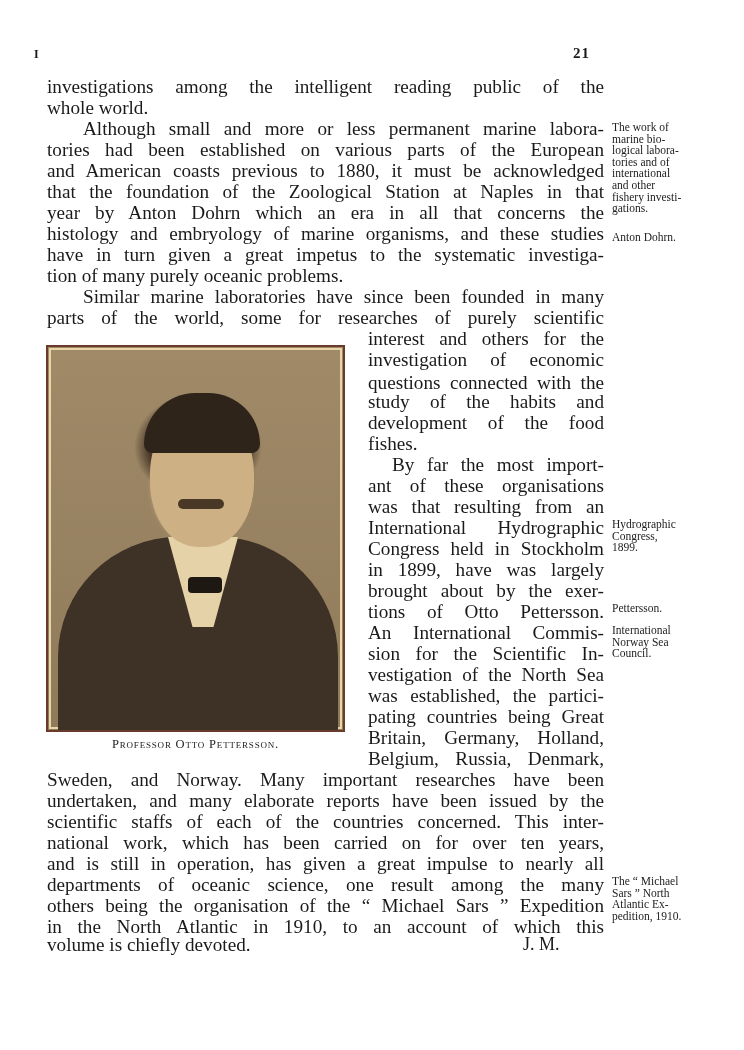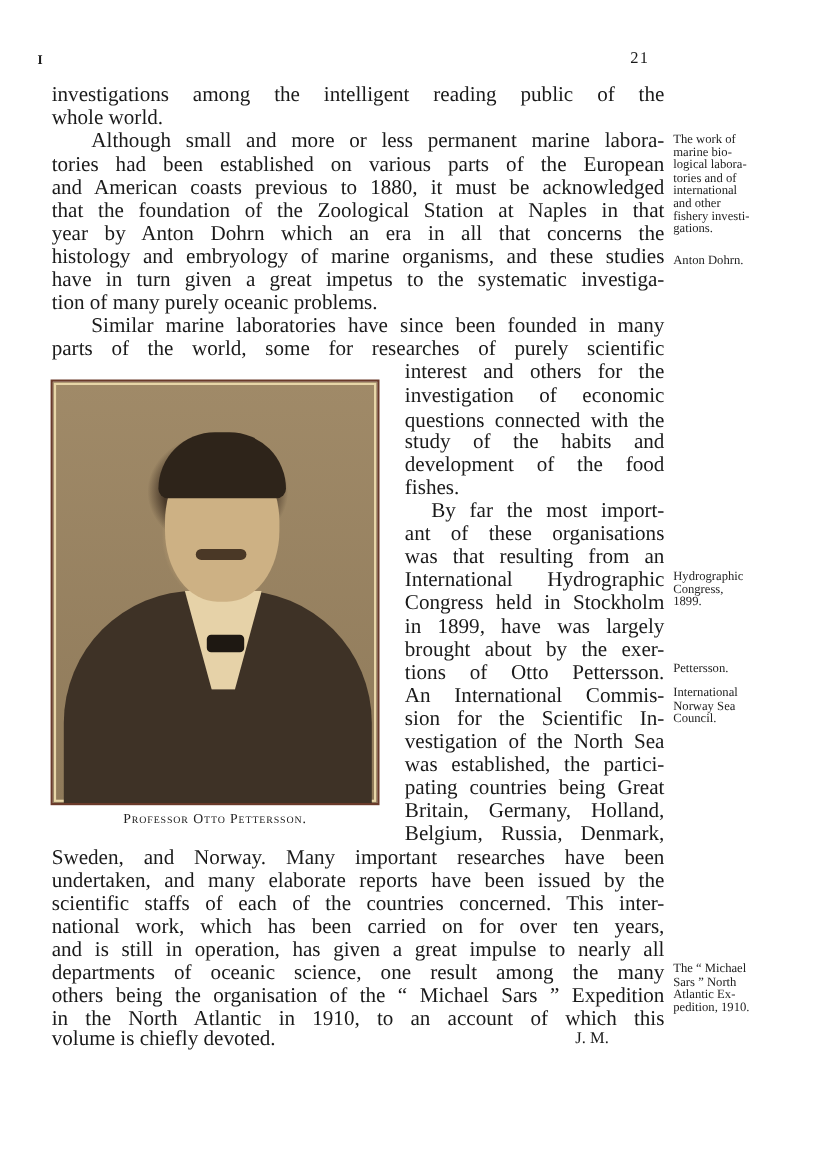--- a/index.html
+++ b/index.html
@@ -6,21 +6,21 @@
   body {
     width: 744px; height: 1050px; background: #ffffff; position: relative; overflow: hidden;
     font-family: "Liberation Serif", "DejaVu Serif", serif; color: #1a1a1a;
   }
   .abs { position: absolute; }
   .header {
     left: 0; top: 41px; width: 744px; height: 26px; font-size: 21px; letter-spacing: 0.6px;
   }
   .header .chap { position: absolute; left: 34px; top: 6px; font-size: 12px; font-weight: bold; }
   .header .title { position: absolute; left: 105px; top: 0; }
-  .header .pnum { position: absolute; left: 573px; top: 4px; font-size: 15px; font-weight: normal; letter-spacing: 1px; }
+  .header .pnum { position: absolute; left: 573px; top: 4px; font-size: 15px; font-weight: bold; letter-spacing: 1px; }
 
   .line {
     position: absolute; font-size: 19.2px; line-height: 21px; white-space: nowrap;
     text-align: justify; text-align-last: justify;
   }
   .line.last { text-align-last: left; }
   .full { left: 47px; width: 557px; }
   .narrow { left: 368px; width: 236px; }
   .indent { padding-left: 36px; box-sizing: border-box; }
   .indent-n { padding-left: 24px; box-sizing: border-box; }
@@ -62,21 +62,21 @@
     background: #2e241a; border-radius: 60px 60px 10px 10px;
   }
   .photo .stache {
     position: absolute; left: 130px; top: 152px; width: 46px; height: 10px; background: #4a3826; border-radius: 6px;
   }
   .caption {
     position: absolute; left: 46px; top: 737px; width: 299px; text-align: center;
     font-size: 11.5px; letter-spacing: 0.8px; color: #222;
   }
   .caption .sc { font-variant: small-caps; font-size: 12.5px; }
-  .sig { position: absolute; left: 523px; top: 934px; font-size: 15px; line-height: 21px; }
+  .sig { position: absolute; left: 523px; top: 934px; font-size: 18px; line-height: 21px; }
 </style>
 </head>
 <body>
 
 <div class="abs header">
   <span class="chap">I</span>
   <span class="pnum">21</span>
 </div>
 
 <div>

